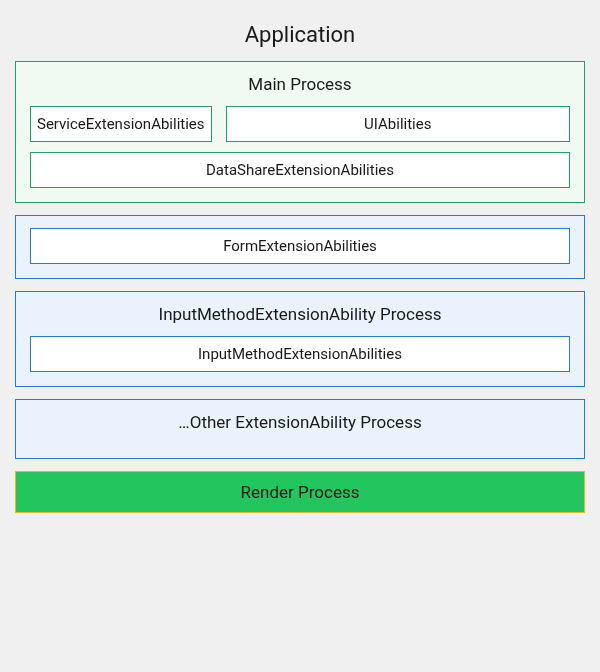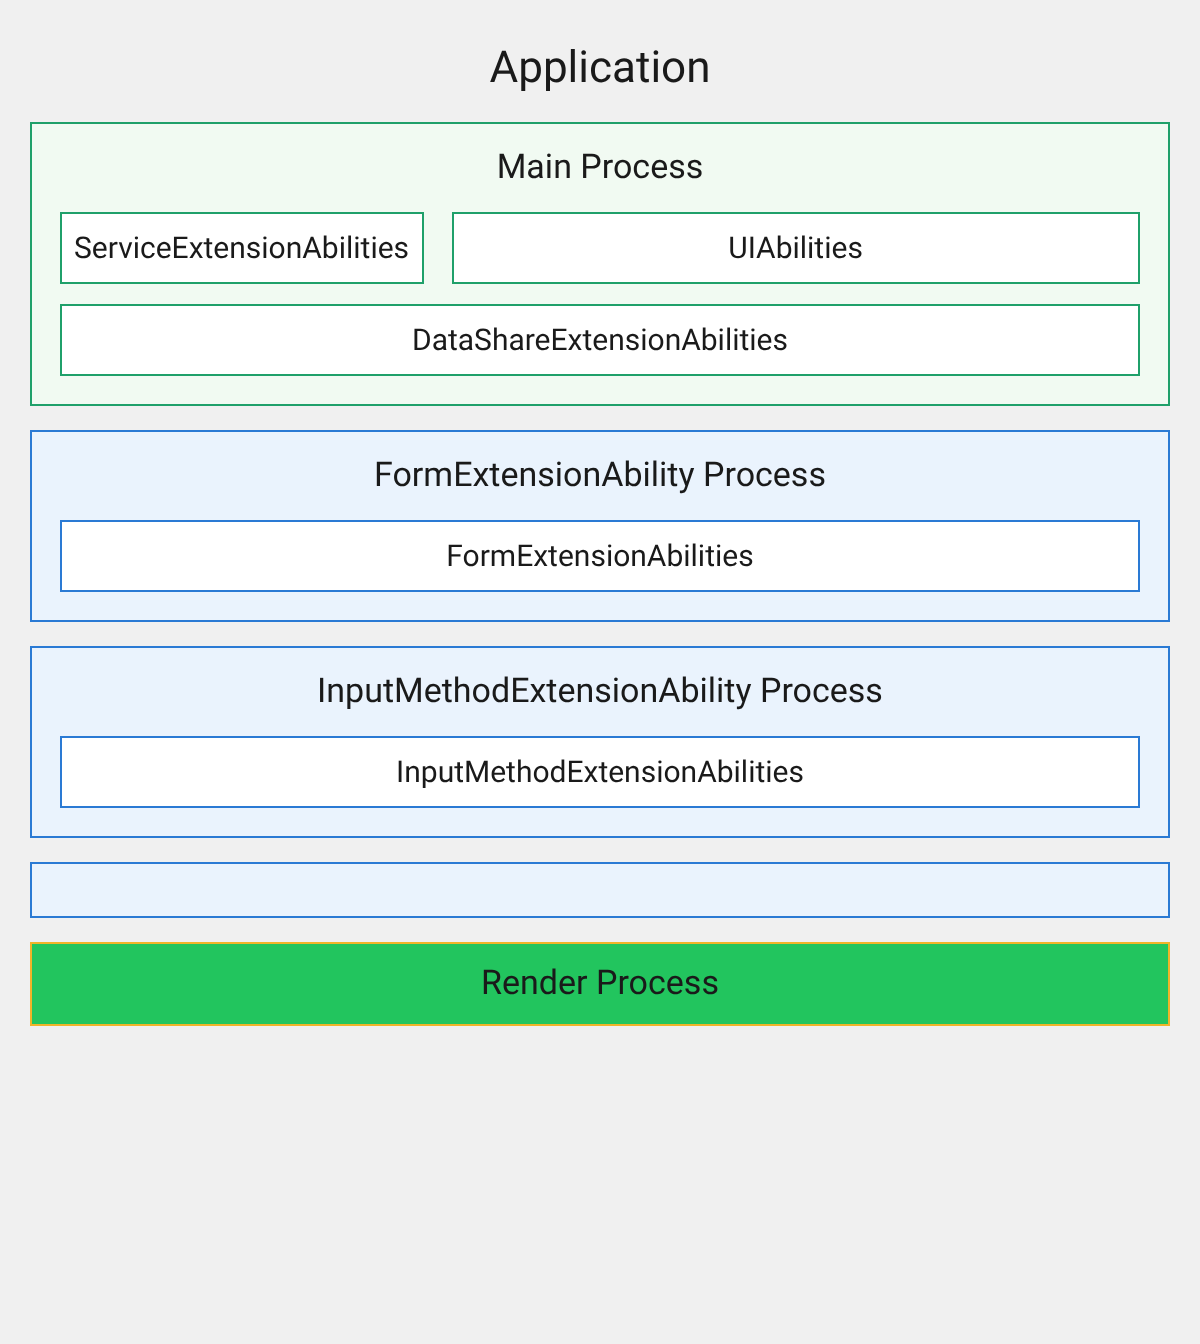--- a/index.html
+++ b/index.html
@@ -63,27 +63,27 @@
 <div class="box green-box">
   <div class="box-title">Main Process</div>
   <div class="row">
     <div class="inner-box green-cell">ServiceExtensionAbilities</div>
     <div class="inner-box green-cell">UIAbilities</div>
   </div>
   <div class="inner-box green-cell">DataShareExtensionAbilities</div>
 </div>
 
 <div class="box blue-box">
-  <div class="box-title">FormExtensionAbility Process</div>
   <div class="inner-box blue-cell">FormExtensionAbilities</div>
 </div>
 
 <div class="box blue-box">
   <div class="box-title">InputMethodExtensionAbility Process</div>
   <div class="inner-box blue-cell">InputMethodExtensionAbilities</div>
 </div>
 
 <div class="box blue-box">
+  <div class="box-title">…Other ExtensionAbility Process</div>
 </div>
 
 <div class="box yellow-box">
   <div class="box-title">Render Process</div>
 </div>
 
 </body></html>

